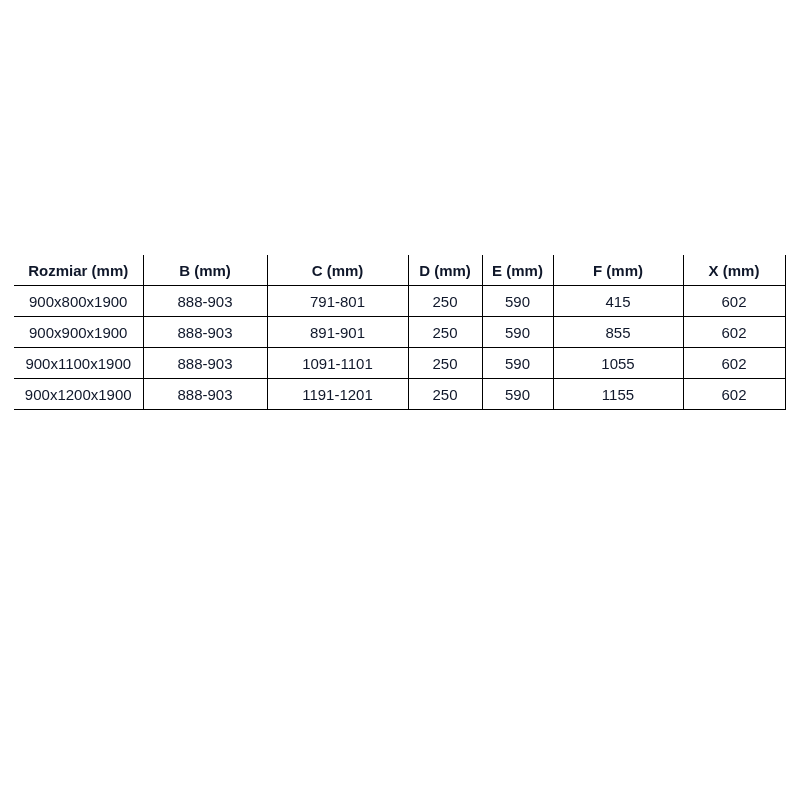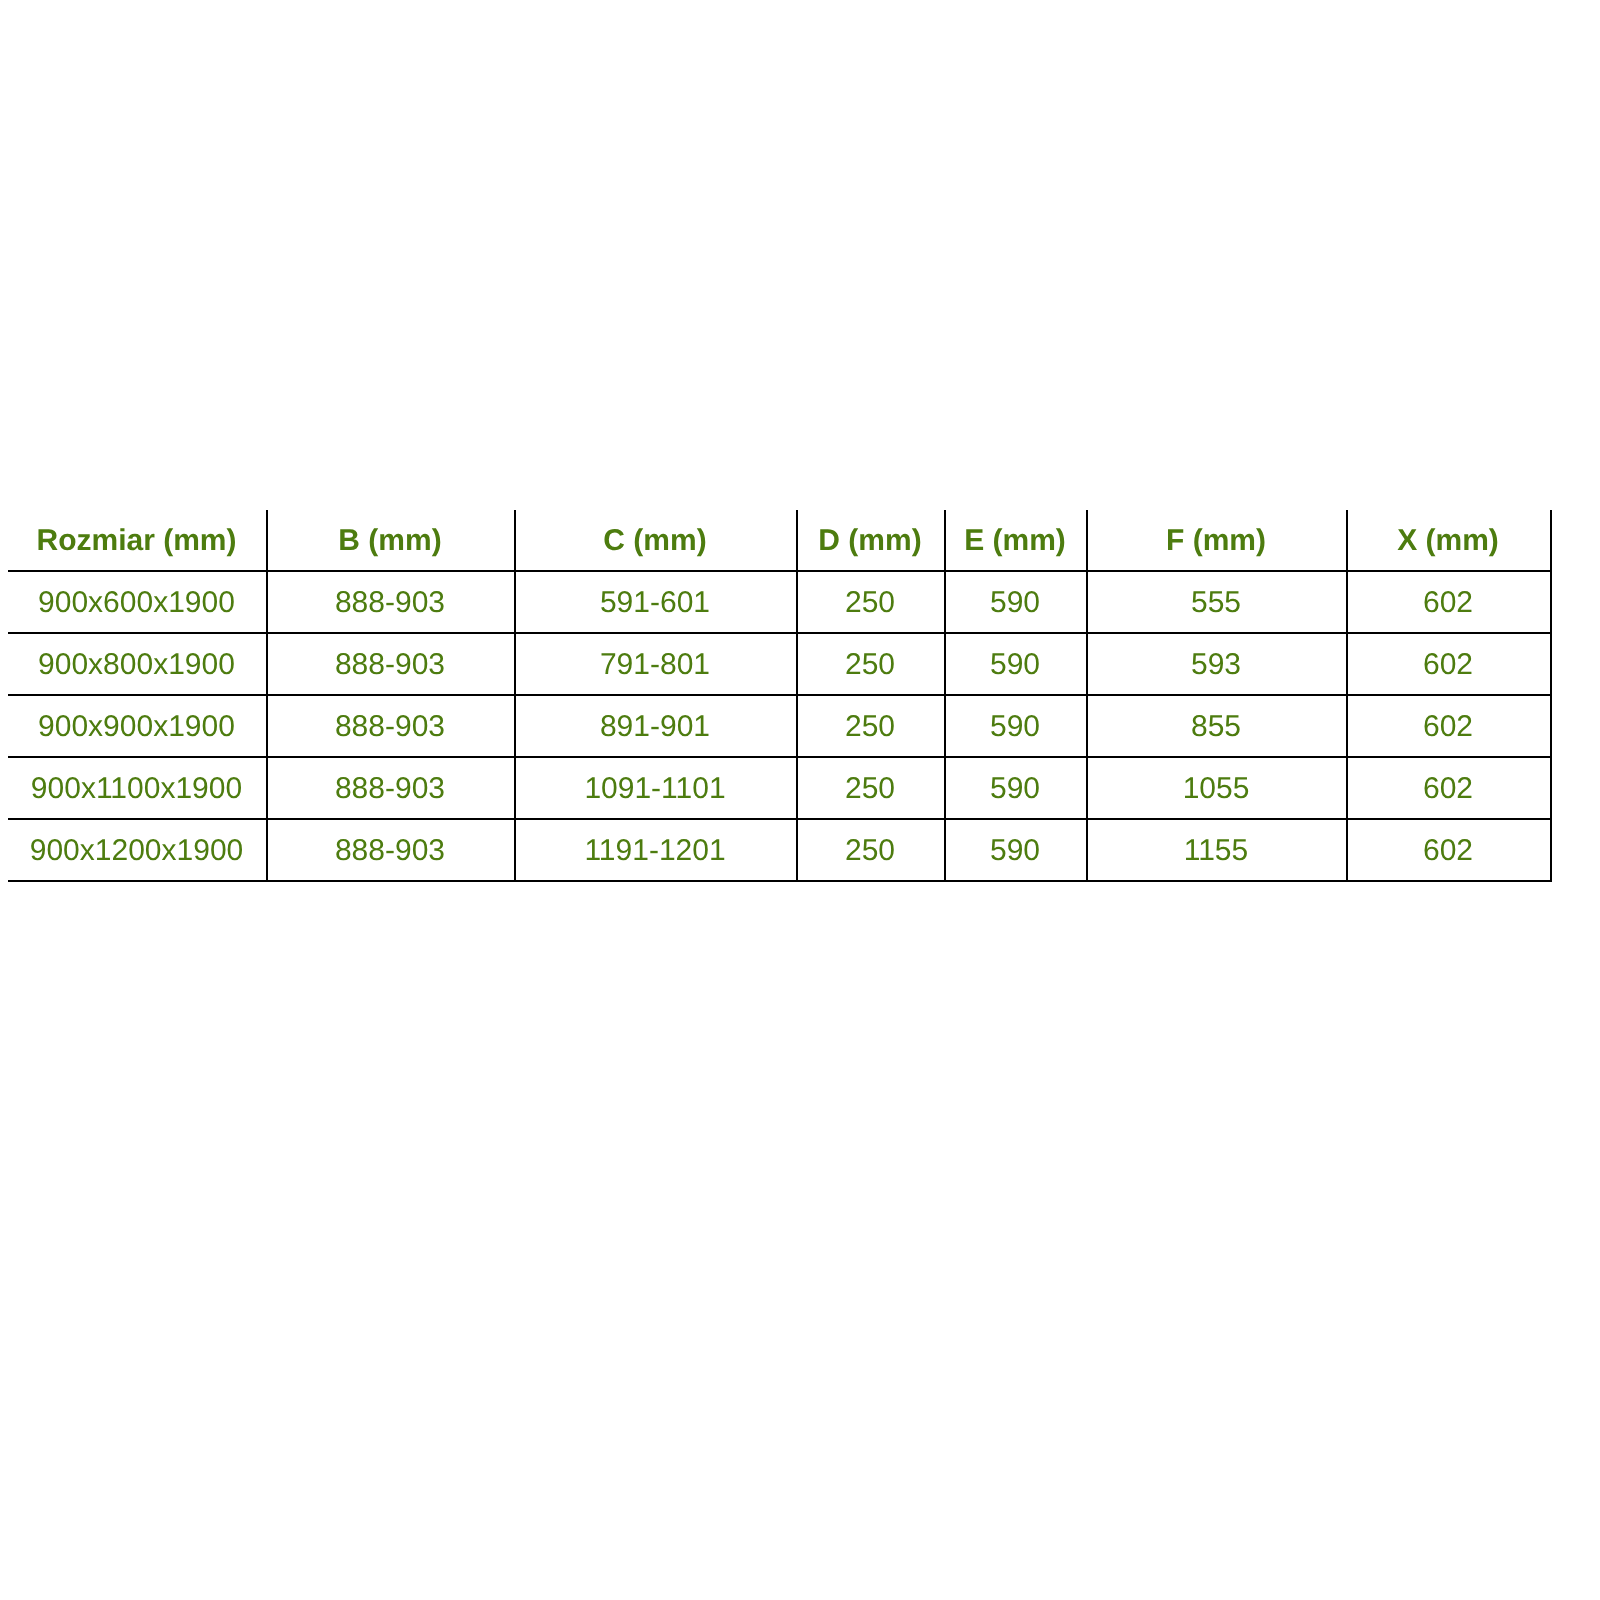--- a/index.html
+++ b/index.html
@@ -10,28 +10,28 @@
   .page {
     position: relative;
     width: 800px;
     height: 800px;
     background: #ffffff;
     font-family: "Liberation Sans", sans-serif;
     color: #000000;
   }
   table.dim-table {
     position: absolute;
-    left: 4px;
+    left: 14px;
     top: 255px;
     width: 771px;
     border-collapse: collapse;
     table-layout: fixed;
     font-family: "Liberation Sans", sans-serif;
     font-size: 15px;
-    color: #4d7c0f;
+    color: #0f172a;
   }
   table.dim-table th,
   table.dim-table td {
     border-right: 1.5px solid #000000;
     border-bottom: 1.5px solid #000000;
     height: 30px;
     padding: 0 2px;
     text-align: center;
     vertical-align: middle;
     white-space: nowrap;
@@ -70,35 +70,26 @@
         <th>B (mm)</th>
         <th>C (mm)</th>
         <th>D (mm)</th>
         <th>E (mm)</th>
         <th>F (mm)</th>
         <th>X (mm)</th>
       </tr>
     </thead>
     <tbody>
         <tr>
-          <td>900x600x1900</td>
-          <td>888-903</td>
-          <td>591-601</td>
-          <td>250</td>
-          <td>590</td>
-          <td>555</td>
-          <td>602</td>
-        </tr>
-        <tr>
           <td>900x800x1900</td>
           <td>888-903</td>
           <td>791-801</td>
           <td>250</td>
           <td>590</td>
-          <td>593</td>
+          <td>415</td>
           <td>602</td>
         </tr>
         <tr>
           <td>900x900x1900</td>
           <td>888-903</td>
           <td>891-901</td>
           <td>250</td>
           <td>590</td>
           <td>855</td>
           <td>602</td>

